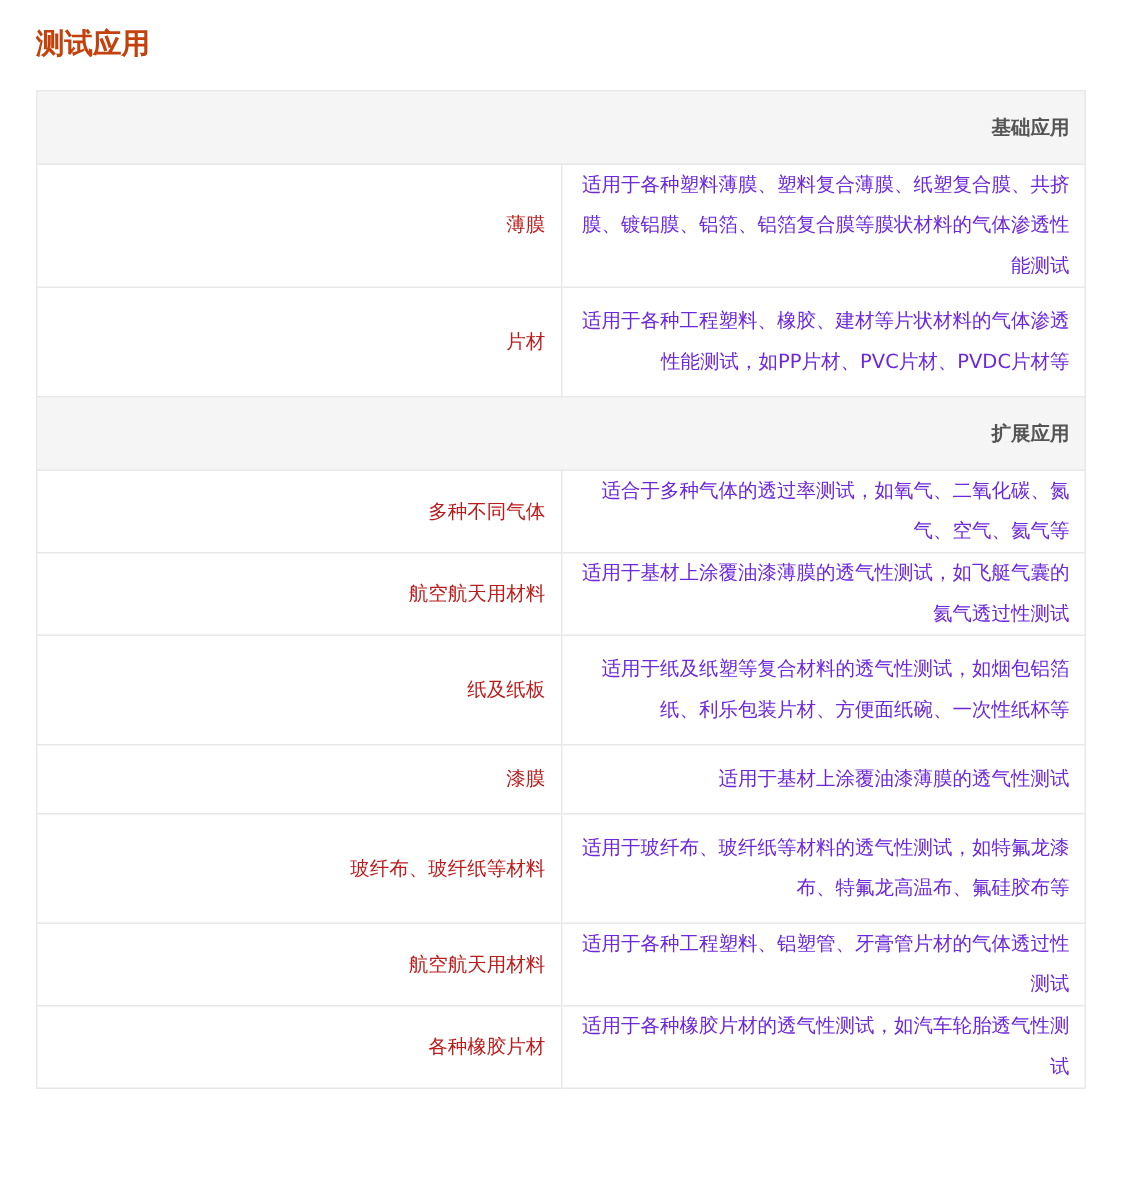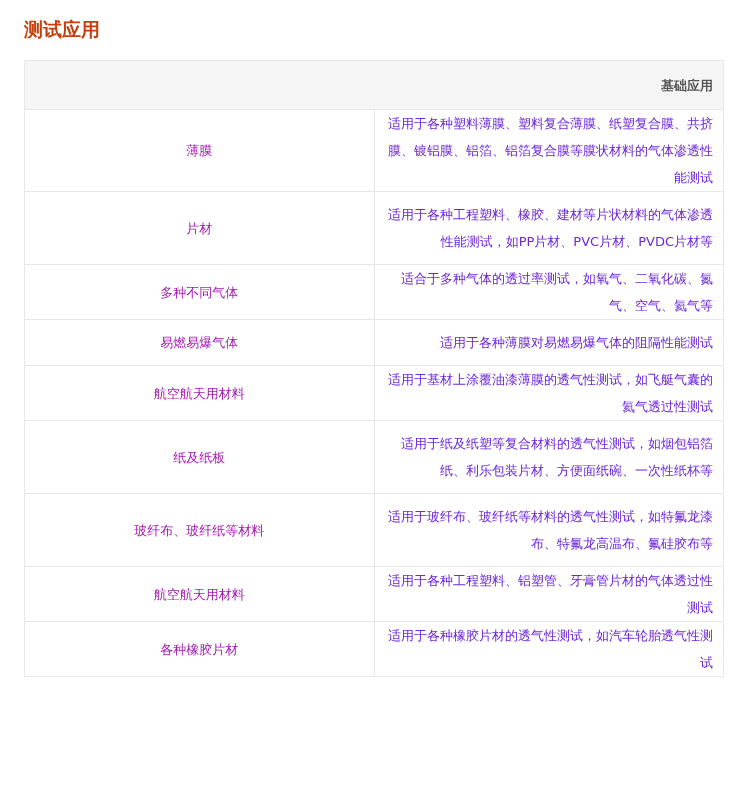--- a/index.html
+++ b/index.html
@@ -28,22 +28,22 @@
   }
   tr.section-header td {
     background: #f5f5f5;
     text-align: right;
     font-weight: bold;
     color: #555555;
     height: 48px;
   }
   td.cat {
     width: 121px;
-    text-align: center;
-    color: #a21caf;
+    text-align: right;
+    color: #b91c1c;
   }
   td.desc { color: #6d28d9; text-align: right; }
   tr.row-1 td { height: 45px; }
   tr.row-2 td { height: 72px; }
 </style>
 </head>
 <body>
 
 <h2 class="page-title">测试应用</h2>
 
@@ -54,35 +54,38 @@
     </tr>
     <tr class="row-2">
       <td class="cat">薄膜</td>
       <td class="desc">适用于各种塑料薄膜、塑料复合薄膜、纸塑复合膜、共挤膜、镀铝膜、铝箔、铝箔复合膜等膜状材料的气体渗透性能测试</td>
     </tr>
     <tr class="row-2">
       <td class="cat">片材</td>
       <td class="desc">适用于各种工程塑料、橡胶、建材等片状材料的气体渗透性能测试，如PP片材、PVC片材、PVDC片材等</td>
     </tr>
 
+    <tr class="section-header">
+      <td colspan="2">扩展应用</td>
+    </tr>
     <tr class="row-1">
       <td class="cat">多种不同气体</td>
       <td class="desc">适合于多种气体的透过率测试，如氧气、二氧化碳、氮气、空气、氦气等</td>
-    </tr>
-    <tr class="row-1">
-      <td class="cat">易燃易爆气体</td>
-      <td class="desc">适用于各种薄膜对易燃易爆气体的阻隔性能测试</td>
     </tr>
     <tr class="row-1">
       <td class="cat">航空航天用材料</td>
       <td class="desc">适用于基材上涂覆油漆薄膜的透气性测试，如飞艇气囊的氦气透过性测试</td>
     </tr>
     <tr class="row-2">
       <td class="cat">纸及纸板</td>
       <td class="desc">适用于纸及纸塑等复合材料的透气性测试，如烟包铝箔纸、利乐包装片材、方便面纸碗、一次性纸杯等</td>
+    </tr>
+    <tr class="row-1">
+      <td class="cat">漆膜</td>
+      <td class="desc">适用于基材上涂覆油漆薄膜的透气性测试</td>
     </tr>
     <tr class="row-2">
       <td class="cat">玻纤布、玻纤纸等材料</td>
       <td class="desc">适用于玻纤布、玻纤纸等材料的透气性测试，如特氟龙漆布、特氟龙高温布、氟硅胶布等</td>
     </tr>
     <tr class="row-1">
       <td class="cat">航空航天用材料</td>
       <td class="desc">适用于各种工程塑料、铝塑管、牙膏管片材的气体透过性测试</td>
     </tr>
     <tr class="row-1">

